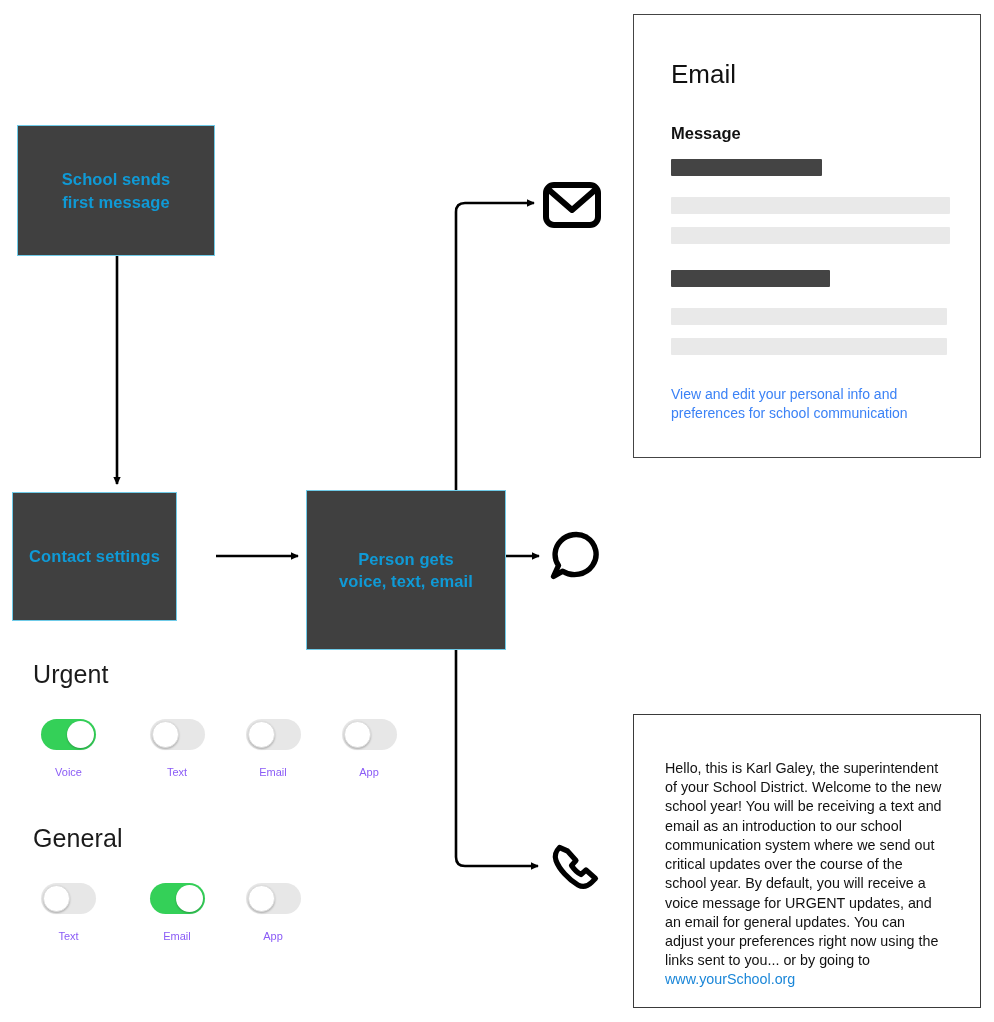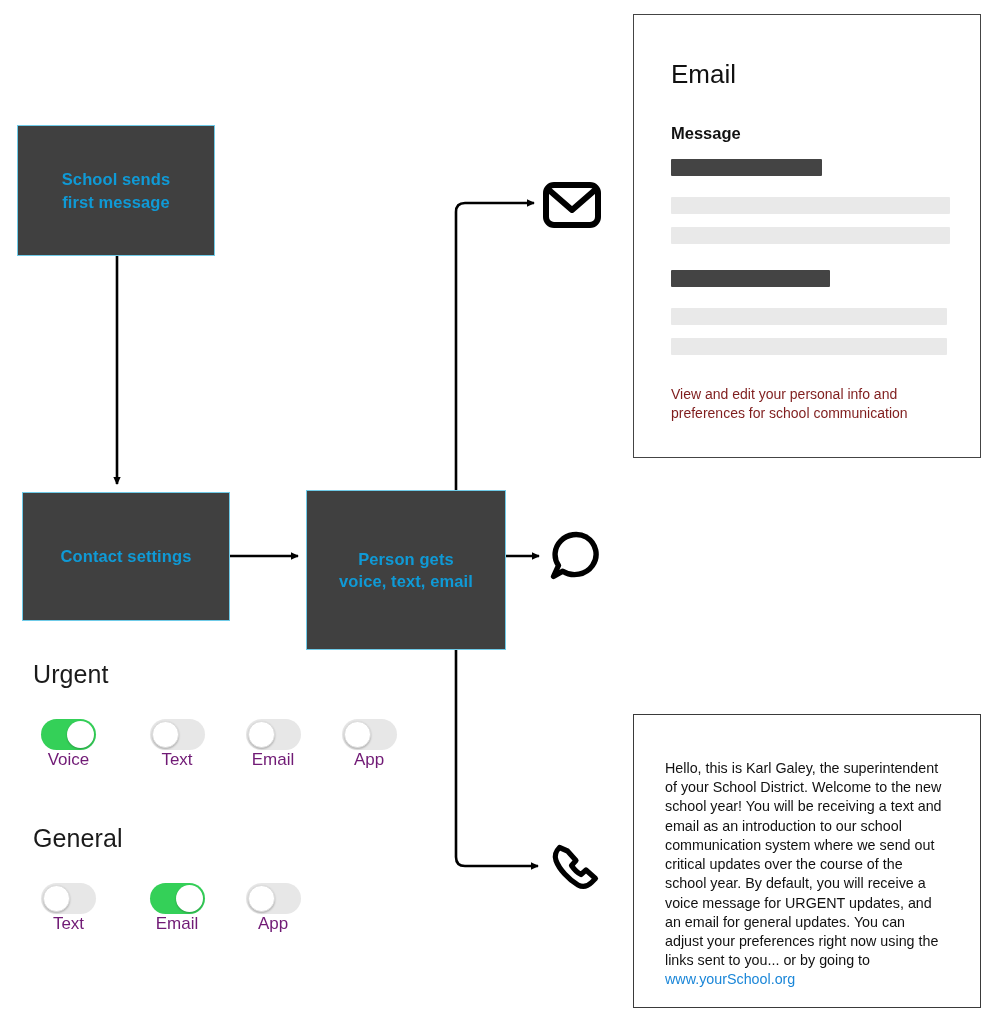--- a/index.html
+++ b/index.html
@@ -37,21 +37,21 @@
   .flow-box .flow-label {
     color: #0f9ad6;
     font-weight: bold;
     font-size: 16.5px;
     line-height: 1.35;
     letter-spacing: .1px;
     white-space: pre-line;
   }
 
   #box-school   { left: 17px;  top: 125px; width: 198px; height: 131px; }
-  #box-contact  { left: 22px;  top: 492px; width: 208px; height: 129px; }
+  #box-contact  { left: 12px;  top: 492px; width: 165px; height: 129px; }
   #box-person   { left: 306px; top: 490px; width: 200px; height: 160px; }
 
   
   .channel-icon {
     position: absolute;
     display: flex; align-items: center; justify-content: center;
   }
   #icon-email  { left: 543px; top: 181px; width: 58px; height: 48px; }
   #icon-sms    { left: 546px; top: 531px; width: 56px; height: 52px; }
   #icon-voice  { left: 547px; top: 841px; width: 60px; height: 54px; }
@@ -90,23 +90,23 @@
     top: 2px;
     width: 27px; height: 27px;
     border-radius: 50%;
     background: #ffffff;
     box-shadow: 0 1px 2px rgba(0,0,0,.25);
   }
   .switch.on  .knob { left: 26px; }
   .switch.off .knob { left: 2px; border: 1px solid #dcdcdc; width: 27px; height: 27px; }
 
   .toggle-label {
-    margin-top: 0;
-    font-size: 17px;
-    color: #701a75;
+    margin-top: 16px;
+    font-size: 11px;
+    color: #8b5cf6;
     text-align: center;
   }
   .toggle-cell:first-child .toggle-label { width: 55px; text-align: center; }
 
   
   .panel { position: absolute; }
 
   #panel-email {
     left: 633px; top: 14px; width: 348px; height: 444px;
     background: #ffffff;
@@ -117,21 +117,21 @@
     font-size: 26px; color: #111; margin: 0 0 34px 0; font-weight: normal;
   }
   .email-subtitle {
     font-size: 16.5px; color: #111; margin: 0 0 16px 0; font-weight: bold;
   }
   .skel { border-radius: 1px; }
   .skel.dark  { background: #444444; height: 17px; }
   .skel.light { background: #e9e9e9; height: 17px; }
   .email-caption {
     margin-top: 30px;
-    font-size: 14px; color: #7f1d1d; line-height: 1.35;
+    font-size: 14px; color: #3b82f6; line-height: 1.35;
   }
 
   #panel-sms {
     left: 633px; top: 497px; width: 348px; height: 193px;
     background: #eaeaea;
     border-radius: 9px;
   }
   #panel-sms .panel-inner { padding: 27px 26px 0 33px; }
   .sms-text {
     font-size: 14.3px; color: #1b1b1b; line-height: 1.29; margin: 0;

